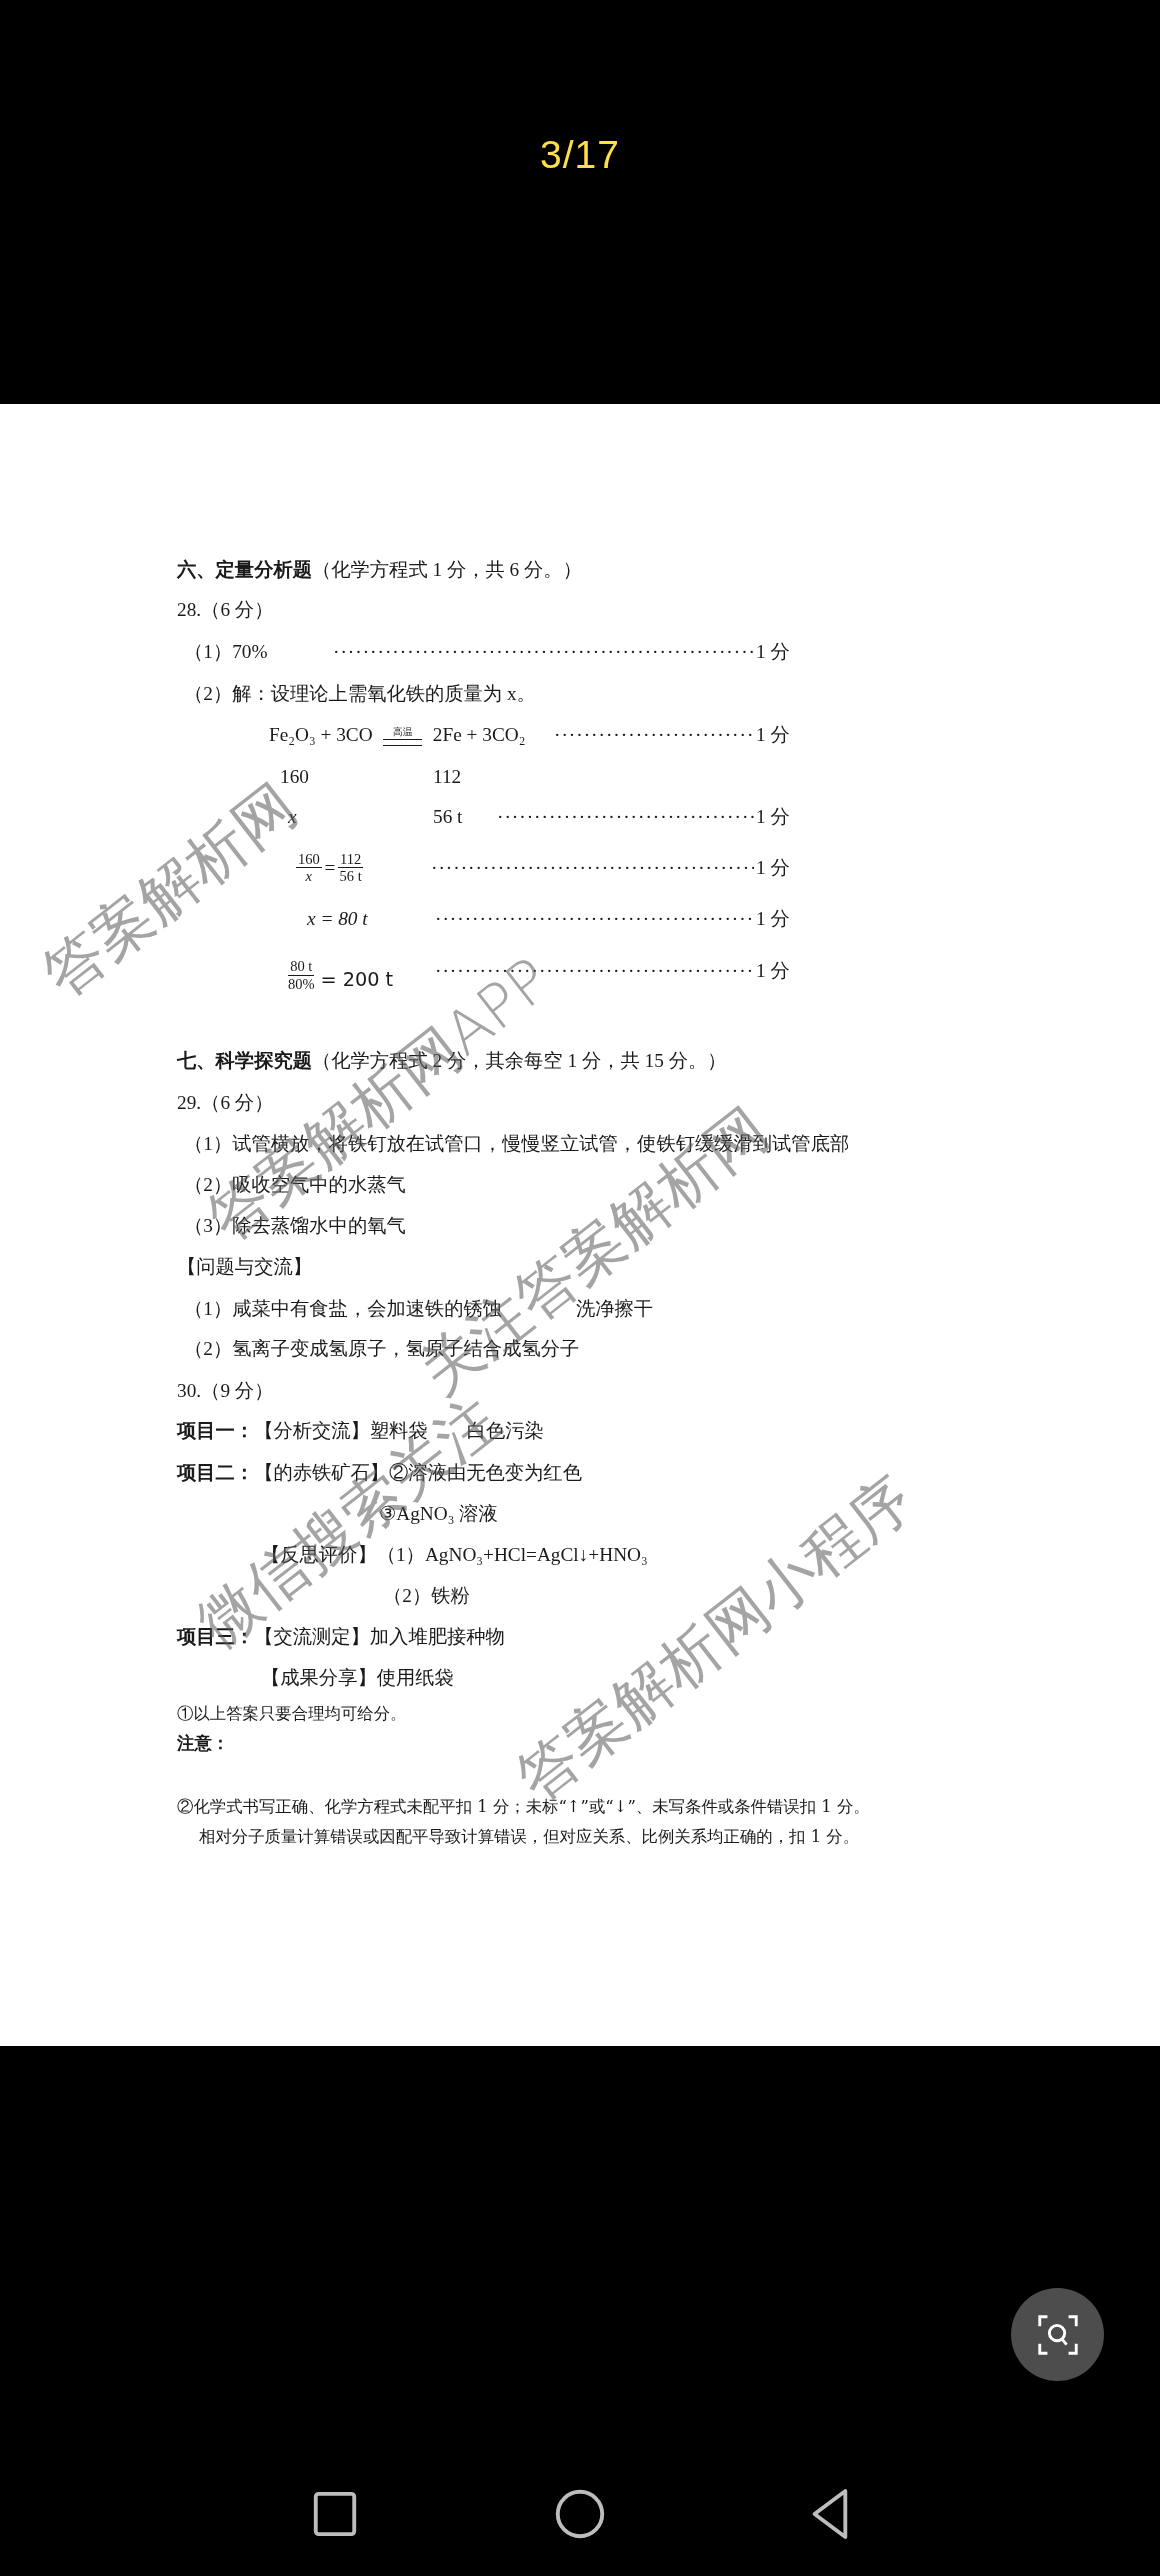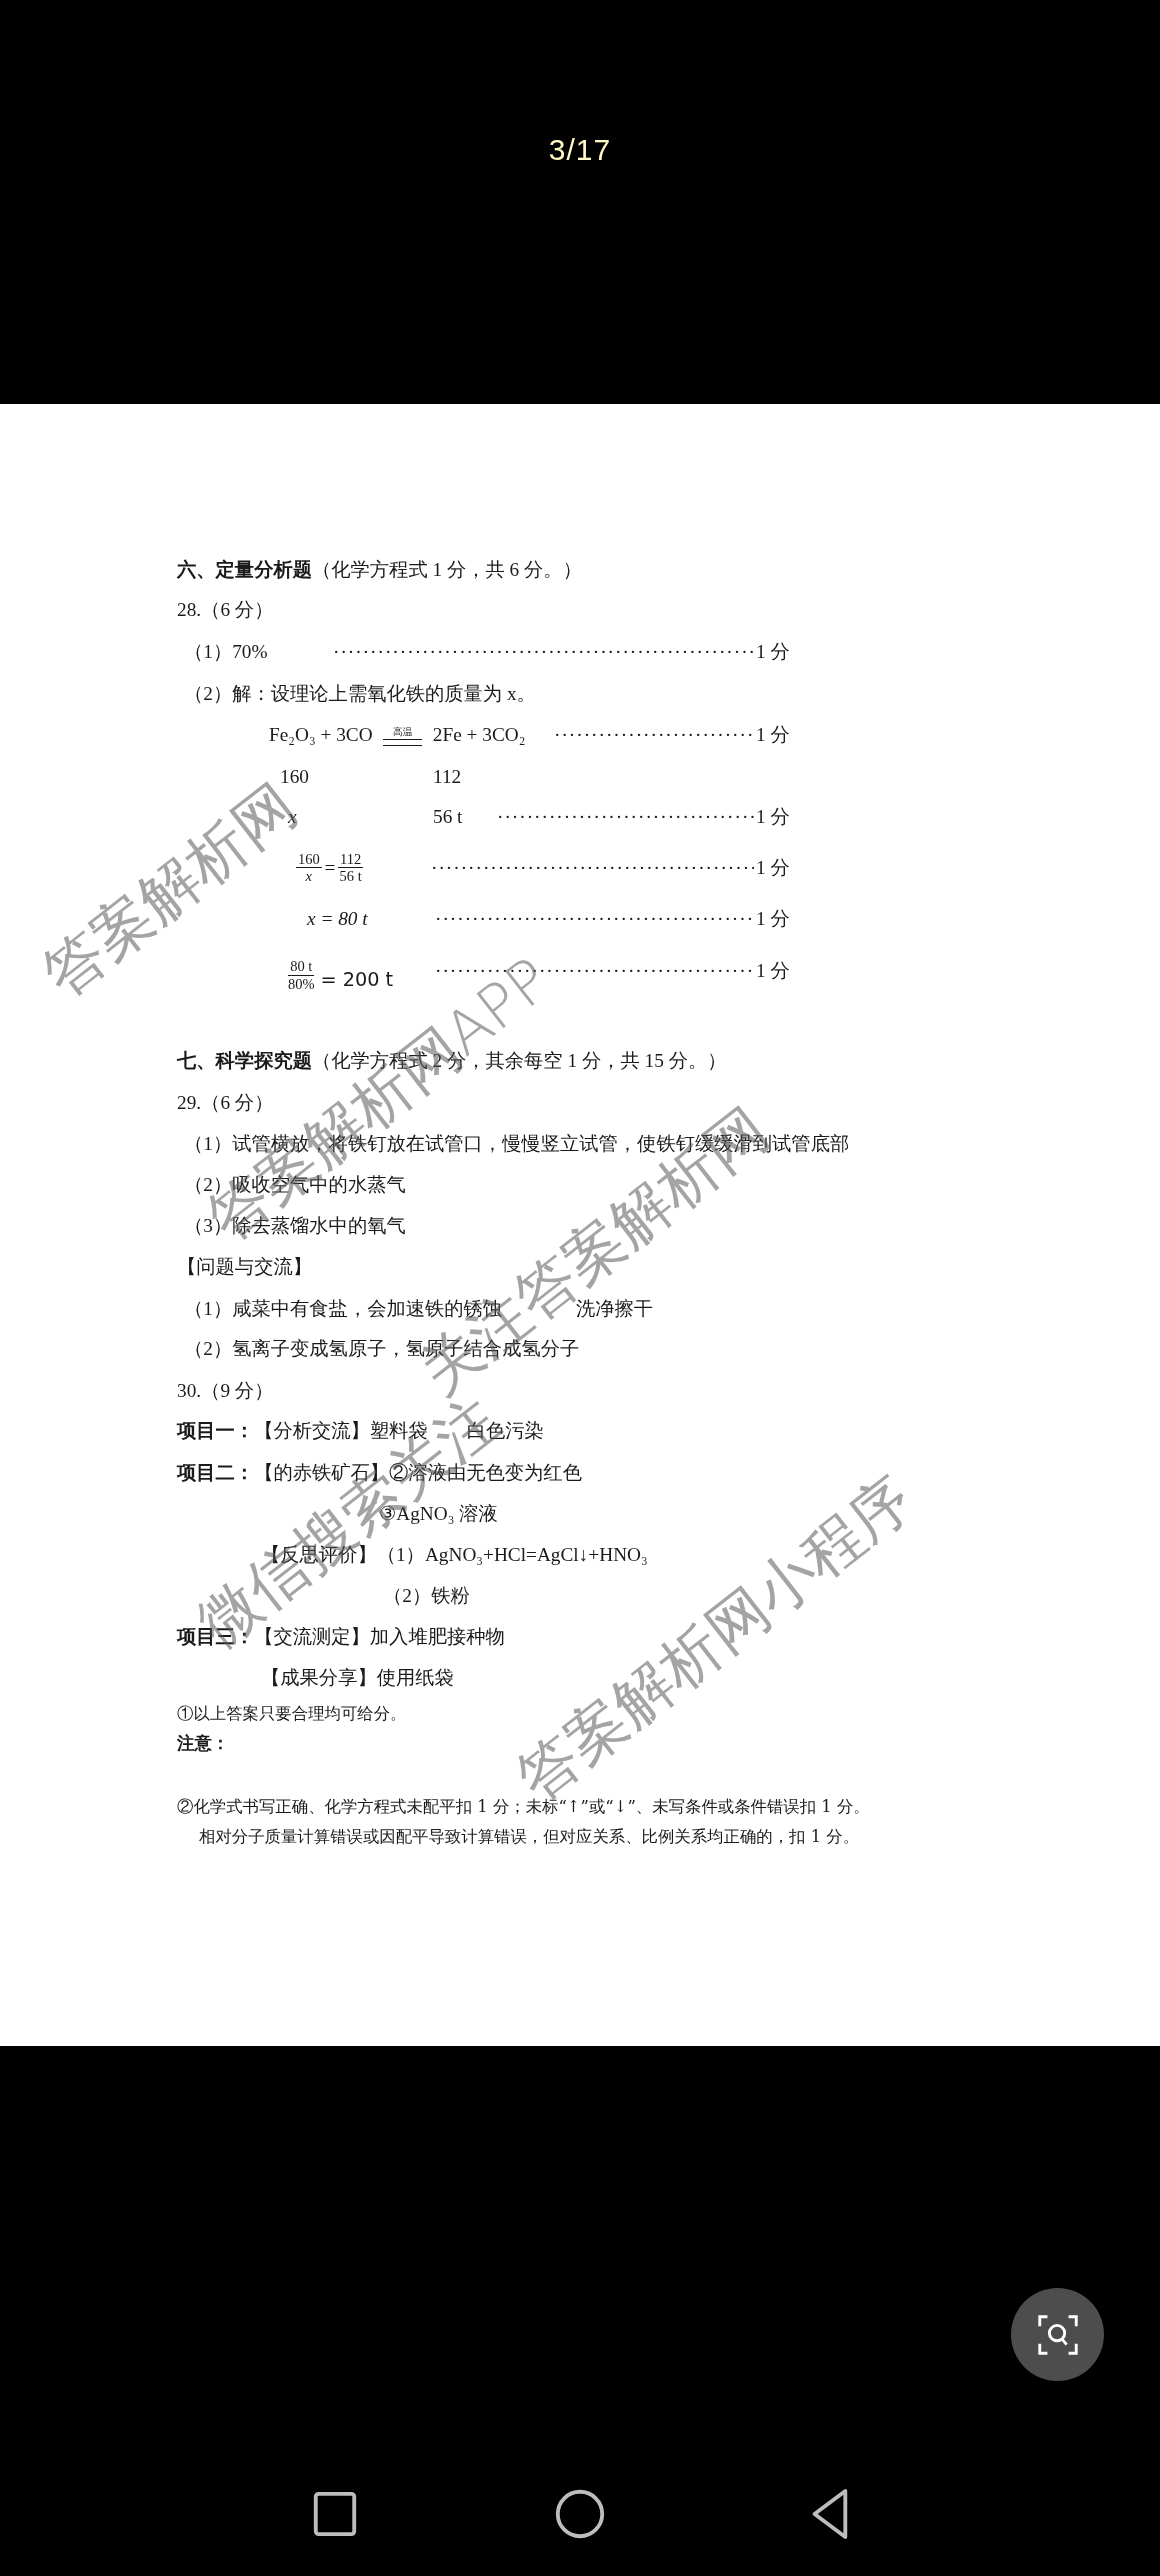--- a/index.html
+++ b/index.html
@@ -3,21 +3,21 @@
 <meta charset="utf-8">
 <style>
   html, body { margin: 0; padding: 0; }
   body {
     width: 1160px; height: 2576px; background: #000; position: relative; overflow: hidden;
     font-family: "Liberation Serif", "DejaVu Serif", serif; color: #1a1a1a;
   }
   .topbar { position: absolute; left: 0; top: 0; width: 1160px; height: 404px; background: #000; }
   .page-indicator {
     position: absolute; top: 133px; left: 0; width: 1160px; text-align: center;
-    color: #fef9c3; font-family: "Liberation Sans", "DejaVu Sans", sans-serif; font-size: 30px;
+    color: #fde047; font-family: "Liberation Sans", "DejaVu Sans", sans-serif; font-size: 39px;
     letter-spacing: 1px;
   }
   .paper {
     position: absolute; left: 0; top: 404px; width: 1160px; height: 1642px; background: #fff; overflow: hidden;
   }
   .line { position: absolute; font-size: 19.3px; line-height: 25px; white-space: nowrap; }
   .bold { font-family: "DejaVu Sans", "Liberation Sans", sans-serif; font-weight: bold; }
   .dots { position: absolute; font-size: 19.3px; line-height: 25px; white-space: nowrap; overflow: hidden; letter-spacing: 1px; }
   .score { position: absolute; font-size: 19.3px; line-height: 25px; white-space: nowrap; }
   .frac { display: inline-flex; flex-direction: column; align-items: center; vertical-align: middle; font-size: 14.5px; line-height: 16.4px; }

